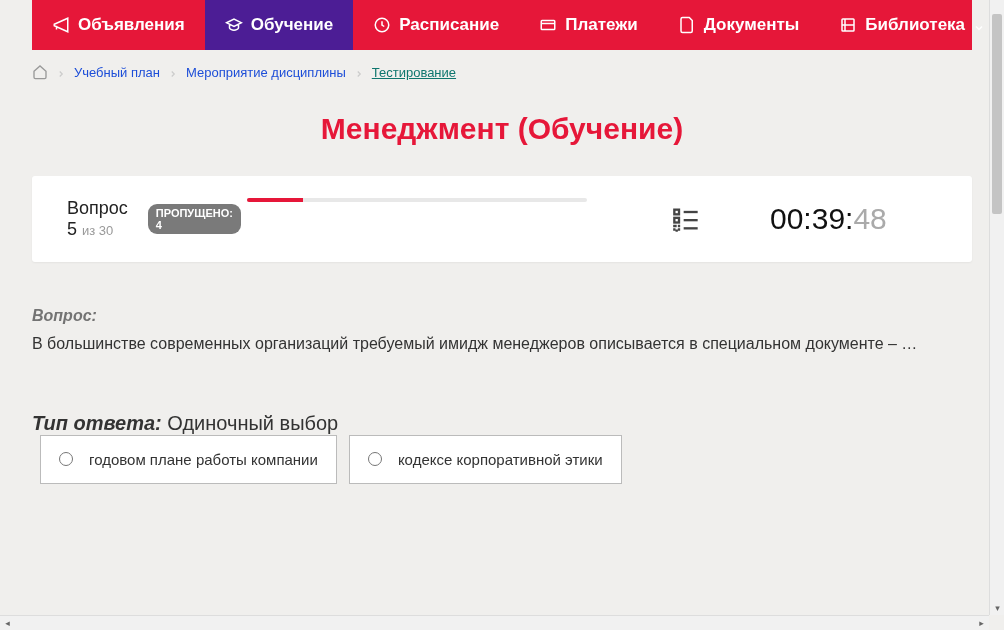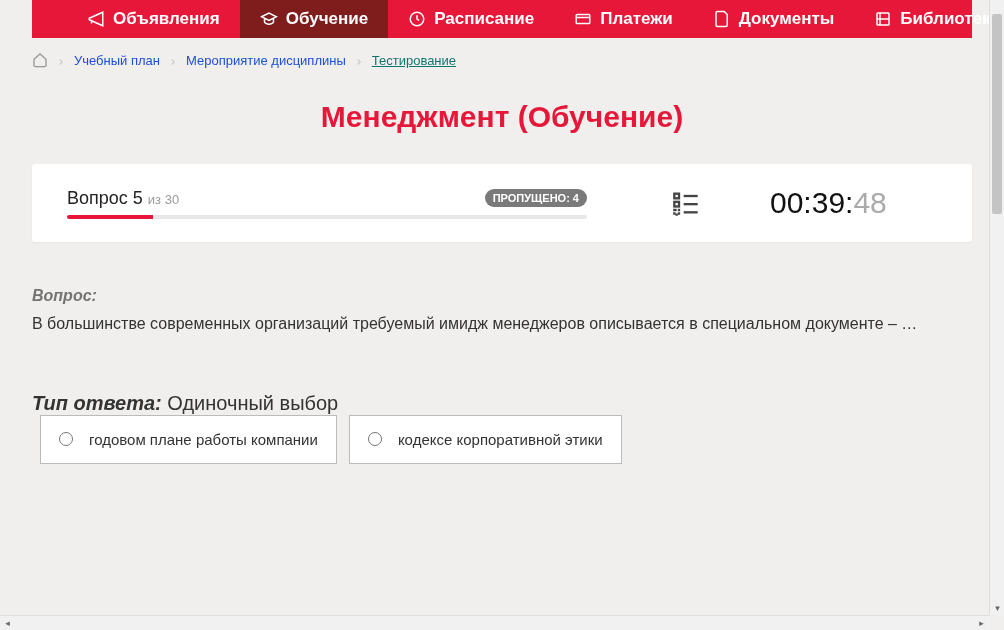--- a/index.html
+++ b/index.html
@@ -12,35 +12,34 @@
     }
     .container {
       width: 940px;
       margin: 0 auto;
       padding: 0;
     }
     .nav-bar {
       background: #e61739;
       display: flex;
       align-items: stretch;
-      height: 38px;
-      padding-left: 35px;
+      height: 50px;
     }
     .nav-item {
       display: flex;
       align-items: center;
       padding: 0 20px;
       color: #fff;
       font-size: 17px;
       font-weight: 600;
       gap: 8px;
       cursor: pointer;
     }
     .nav-item.active {
-      background: #7f1d1d;
+      background: #4c1d95;
     }
     .nav-icon {
       display: inline-flex;
       width: 18px;
       height: 18px;
     }
     .chevron-icon {
       width: 12px;
       height: 12px;
     }
@@ -82,21 +81,21 @@
       border-radius: 3px;
       padding: 22px 35px;
       display: flex;
       align-items: center;
       box-shadow: 0 1px 2px rgba(0,0,0,0.05);
       margin-bottom: 45px;
     }
     .question-status {
       flex: 1;
       display: flex;
-      flex-direction: column;
+      flex-direction: row;
       gap: 6px;
     }
     .question-header {
       display: flex;
       align-items: center;
       gap: 20px;
     }
     .question-num {
       font-size: 18px;
       color: #222;

